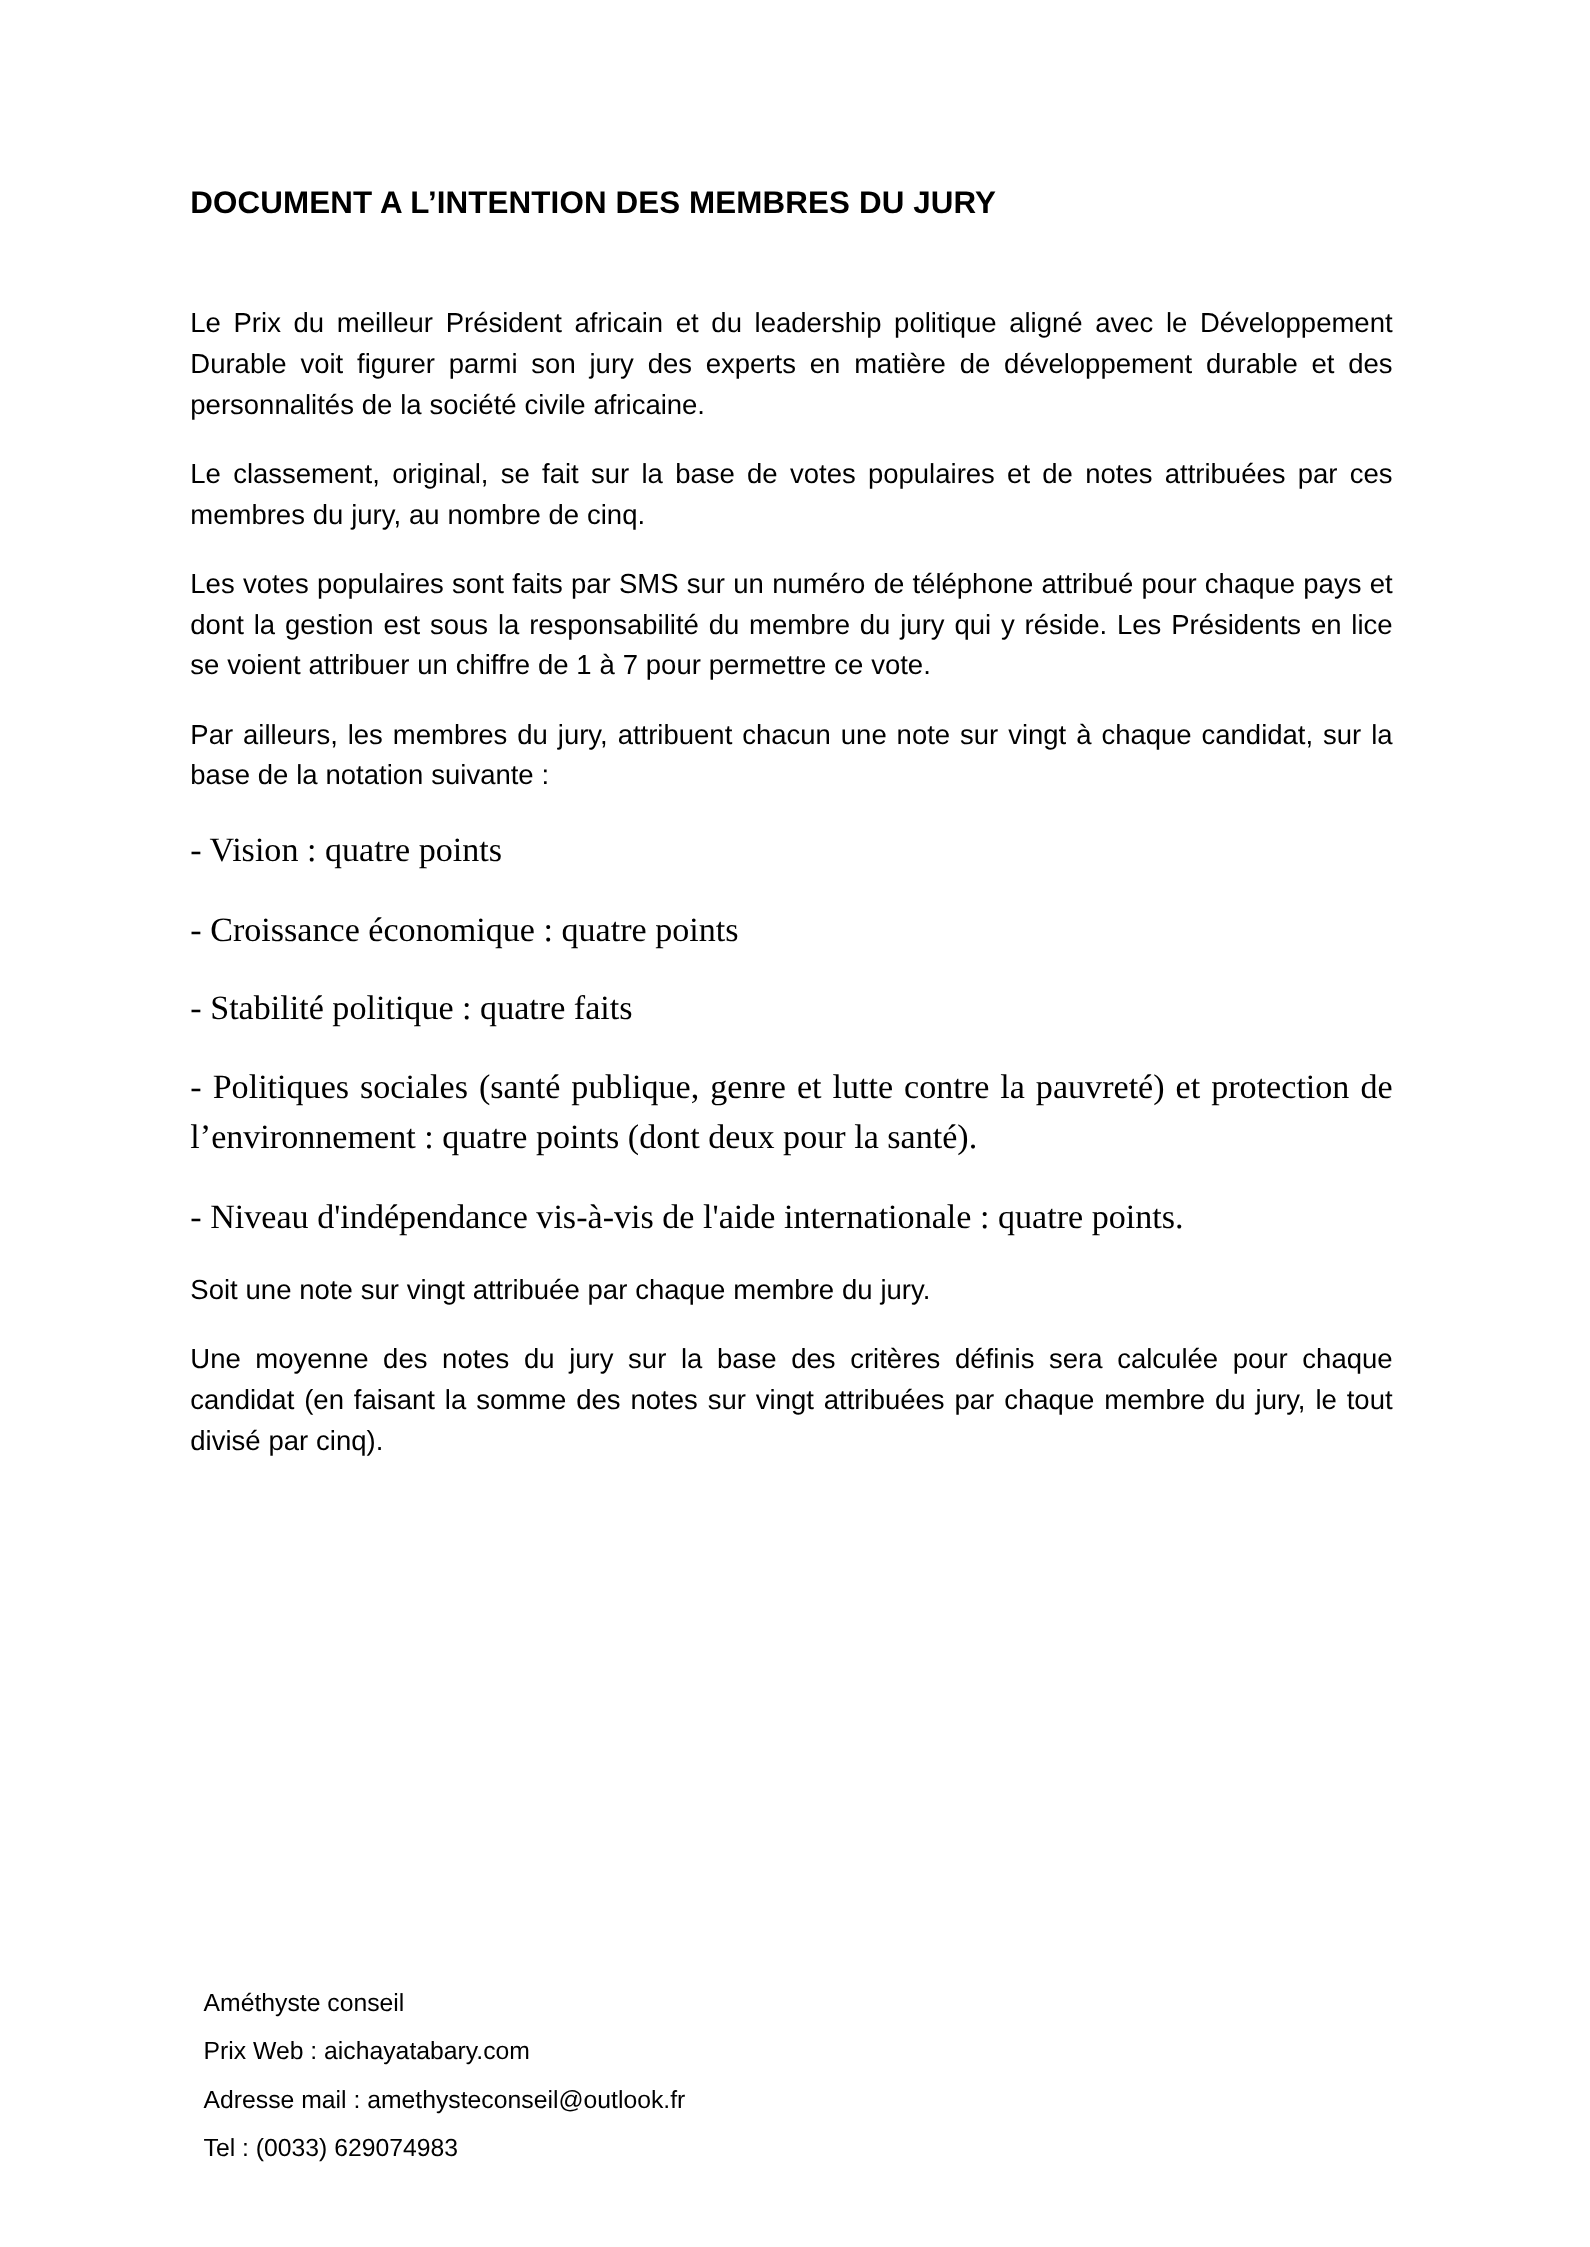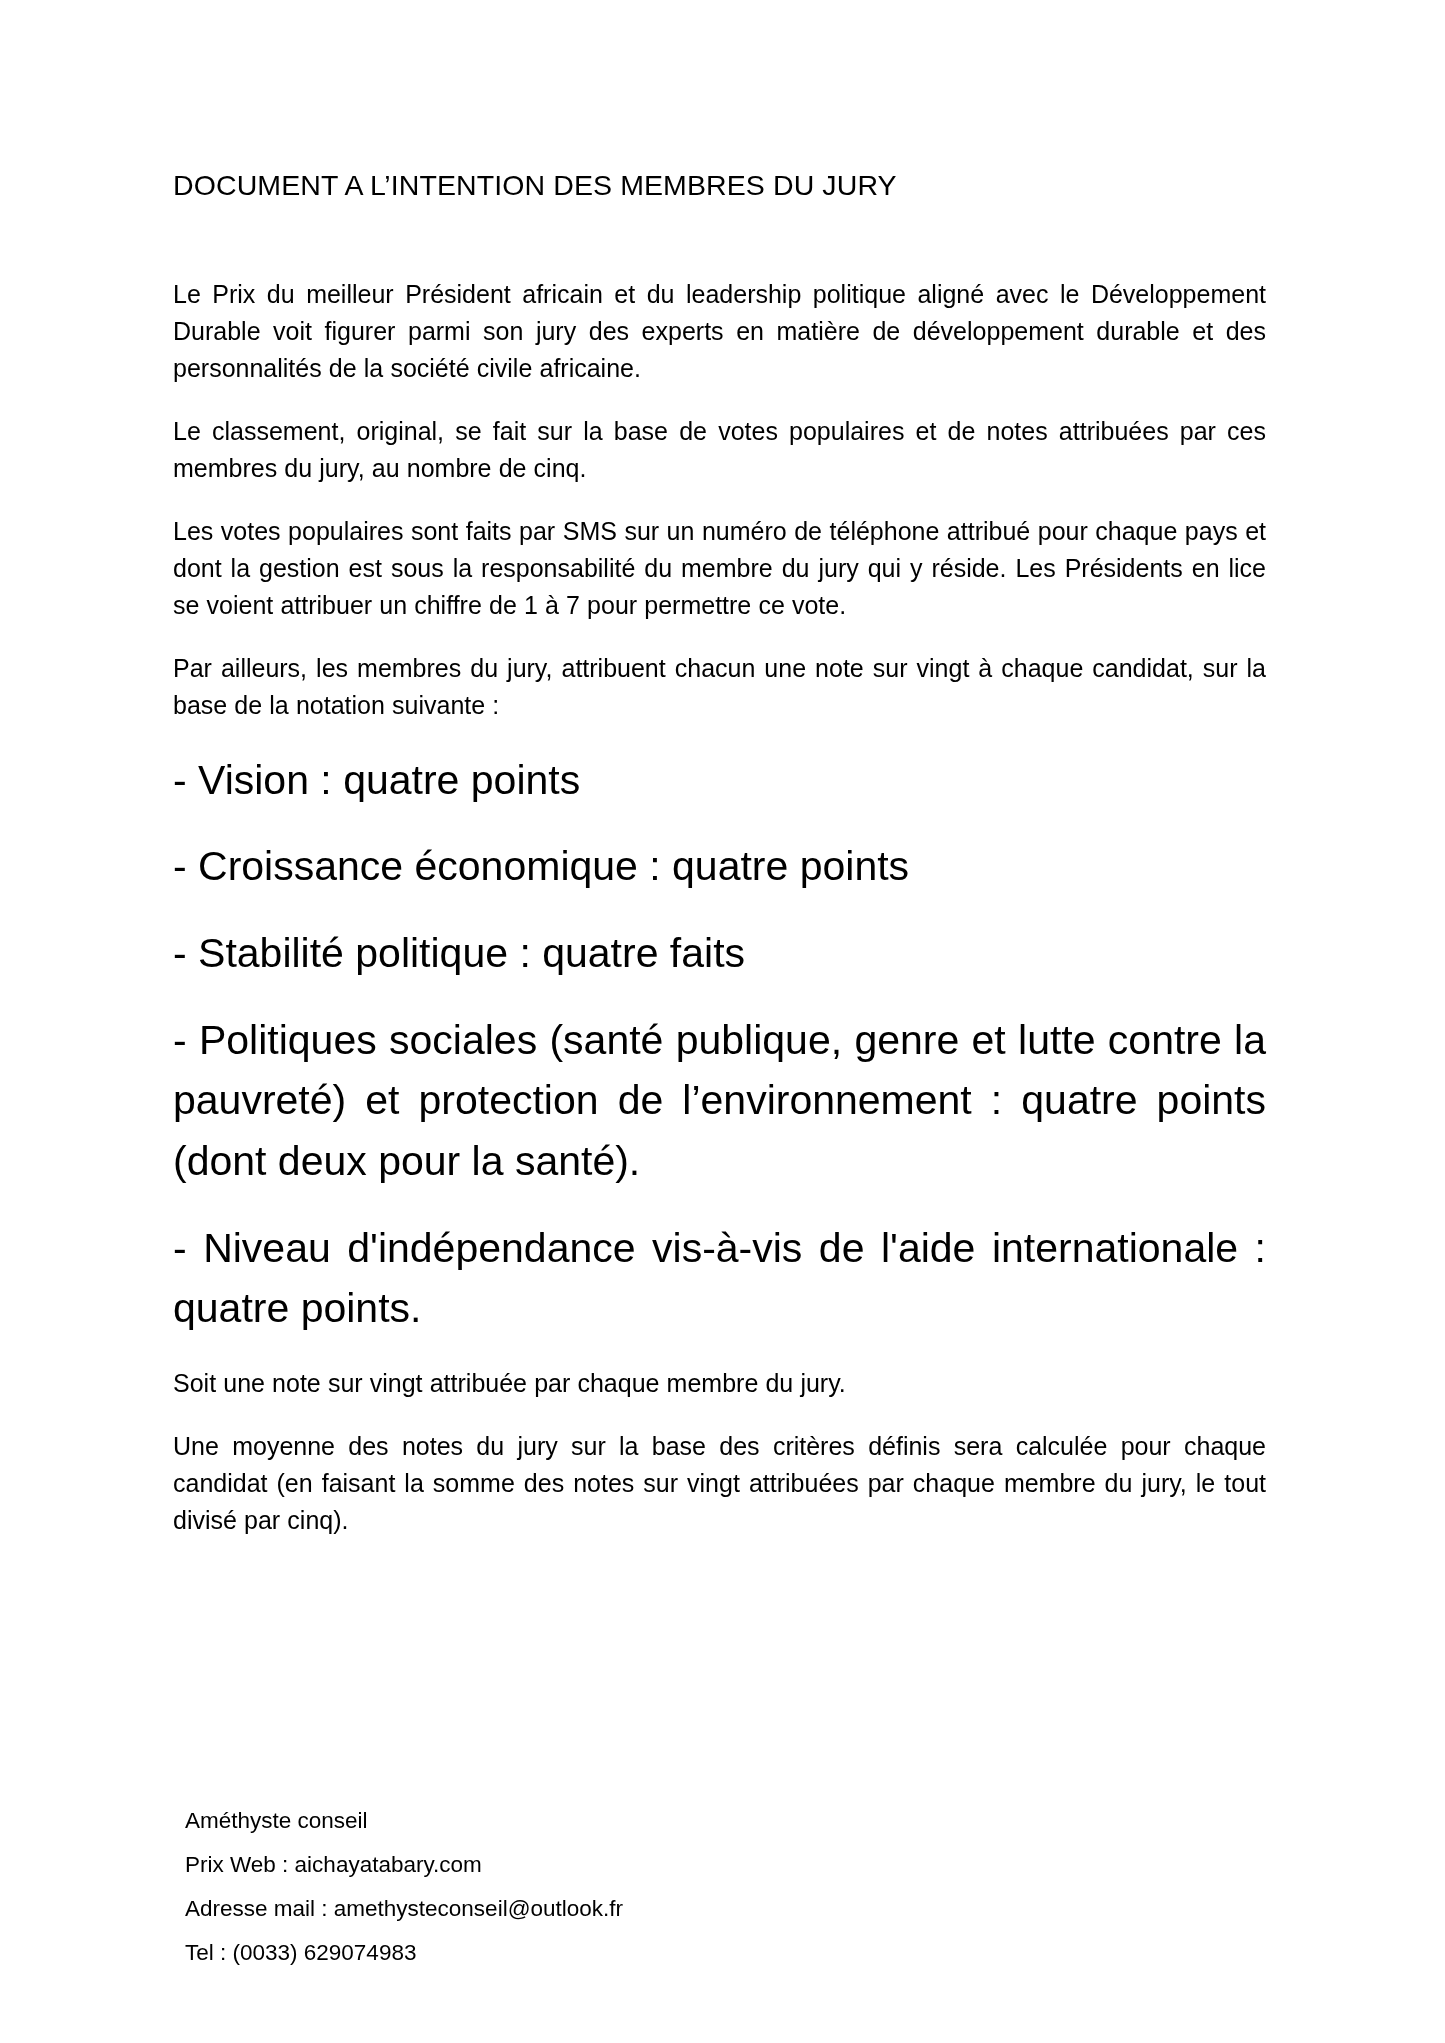--- a/index.html
+++ b/index.html
@@ -24,21 +24,21 @@
     overflow: hidden;
   }
   .content {
     position: absolute;
     left: 173px;
     top: 0;
     width: 1093px;
   }
   .doc-title {
     font-size: 28.5px;
-    font-weight: normal;
+    font-weight: bold;
     letter-spacing: 0.1px;
     margin: 0;
     padding-top: 168px;
     line-height: 1.25;
     text-align: left;
   }
   .body-block {
     margin-top: 72px;
   }
   p.para {
@@ -46,24 +46,25 @@
     line-height: 1.48;
     margin: 0 0 26px 0;
     text-align: justify;
     text-justify: inter-word;
     word-spacing: 0.2px;
   }
   p.para.last-left {
     text-align: left;
   }
   p.item {
-    font-size: 41px;
+    font-size: 31px;
     line-height: 1.48;
     margin: 0 0 26px 0;
     text-align: justify;
+    font-family: Liberation Serif, serif;
   }
   p.item.left {
     text-align: left;
   }
   .footer {
     position: absolute;
     left: 173px;
     top: 1793px;
     width: 1093px;
   }

